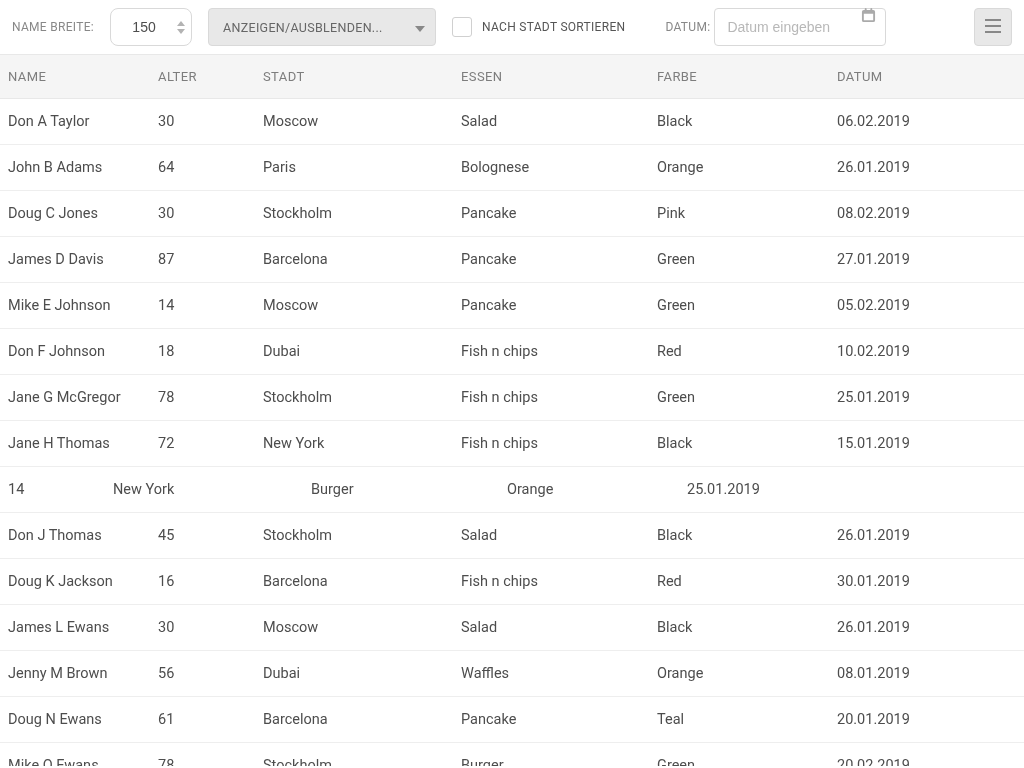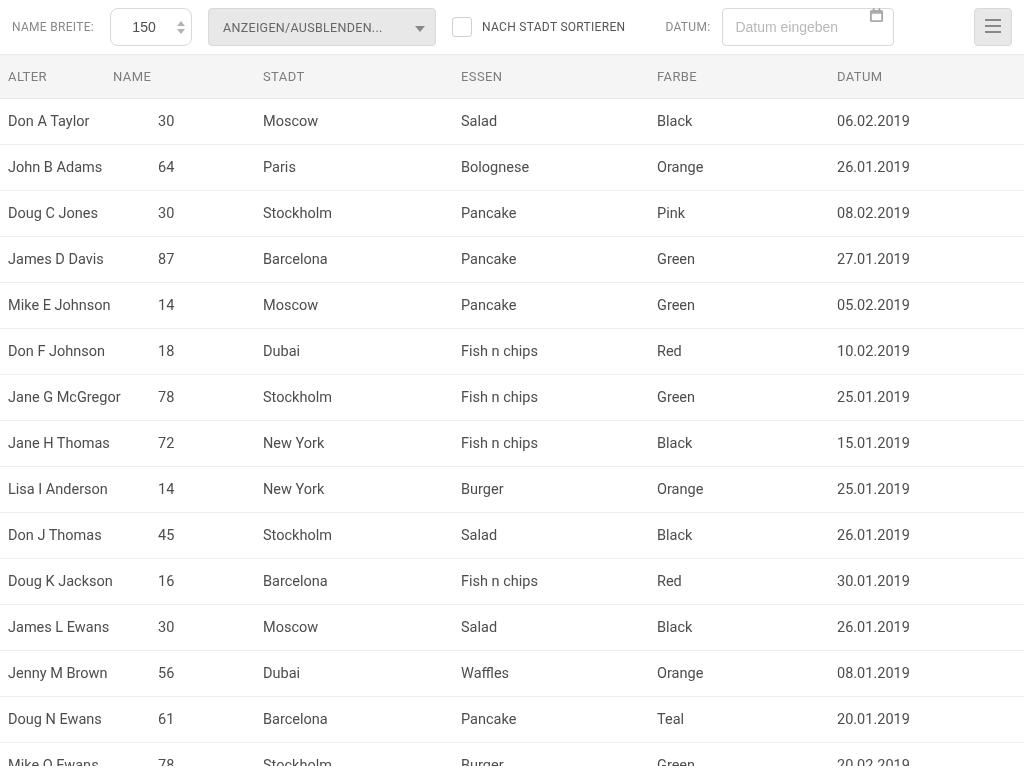--- a/index.html
+++ b/index.html
@@ -95,21 +95,21 @@
       width: 20px;
       height: 20px;
       border: 1px solid #d0d0d0;
       border-radius: 3px;
       background: #fff;
       cursor: pointer;
     }
     .date-group {
       display: flex;
       align-items: center;
-      gap: 12px;
+      gap: 4px;
       margin-left: 24px;
     }
     .date-input-wrap {
       position: relative;
       display: flex;
     }
     .date-input {
       width: 172px;
       height: 38px;
       border: 1px solid #d9d9d9;
@@ -241,22 +241,22 @@
       <svg viewBox="0 0 16 14">
         <rect y="0" width="16" height="2"></rect>
         <rect y="6" width="16" height="2"></rect>
         <rect y="12" width="16" height="2"></rect>
       </svg>
     </span>
   </div>
 </div>
 
 <div class="table-head">
+  <div class="cell col-name">NAME</div>
   <div class="cell col-alter">ALTER</div>
-  <div class="cell col-name">NAME</div>
   <div class="cell col-stadt">STADT</div>
   <div class="cell col-essen">ESSEN</div>
   <div class="cell col-farbe">FARBE</div>
   <div class="cell col-datum">DATUM</div>
 </div>
 
 <div class="table-body" id="table-body">
     <div class="row">
       <div class="cell col-name">Don A Taylor</div>
       <div class="cell col-alter">30</div>
@@ -315,21 +315,20 @@
     </div>
     <div class="row">
       <div class="cell col-name">Jane H Thomas</div>
       <div class="cell col-alter">72</div>
       <div class="cell col-stadt">New York</div>
       <div class="cell col-essen">Fish n chips</div>
       <div class="cell col-farbe">Black</div>
       <div class="cell col-datum">15.01.2019</div>
     </div>
     <div class="row">
-      <div class="cell col-name">Lisa I Anderson</div>
       <div class="cell col-alter">14</div>
       <div class="cell col-stadt">New York</div>
       <div class="cell col-essen">Burger</div>
       <div class="cell col-farbe">Orange</div>
       <div class="cell col-datum">25.01.2019</div>
     </div>
     <div class="row">
       <div class="cell col-name">Don J Thomas</div>
       <div class="cell col-alter">45</div>
       <div class="cell col-stadt">Stockholm</div>

